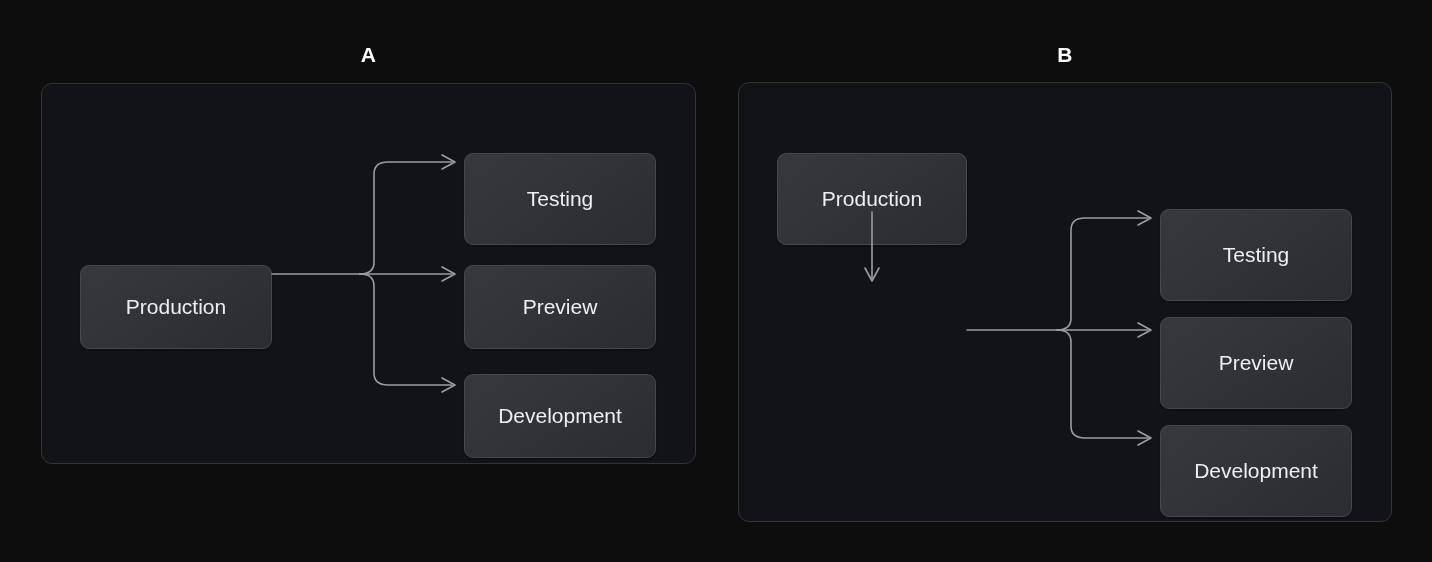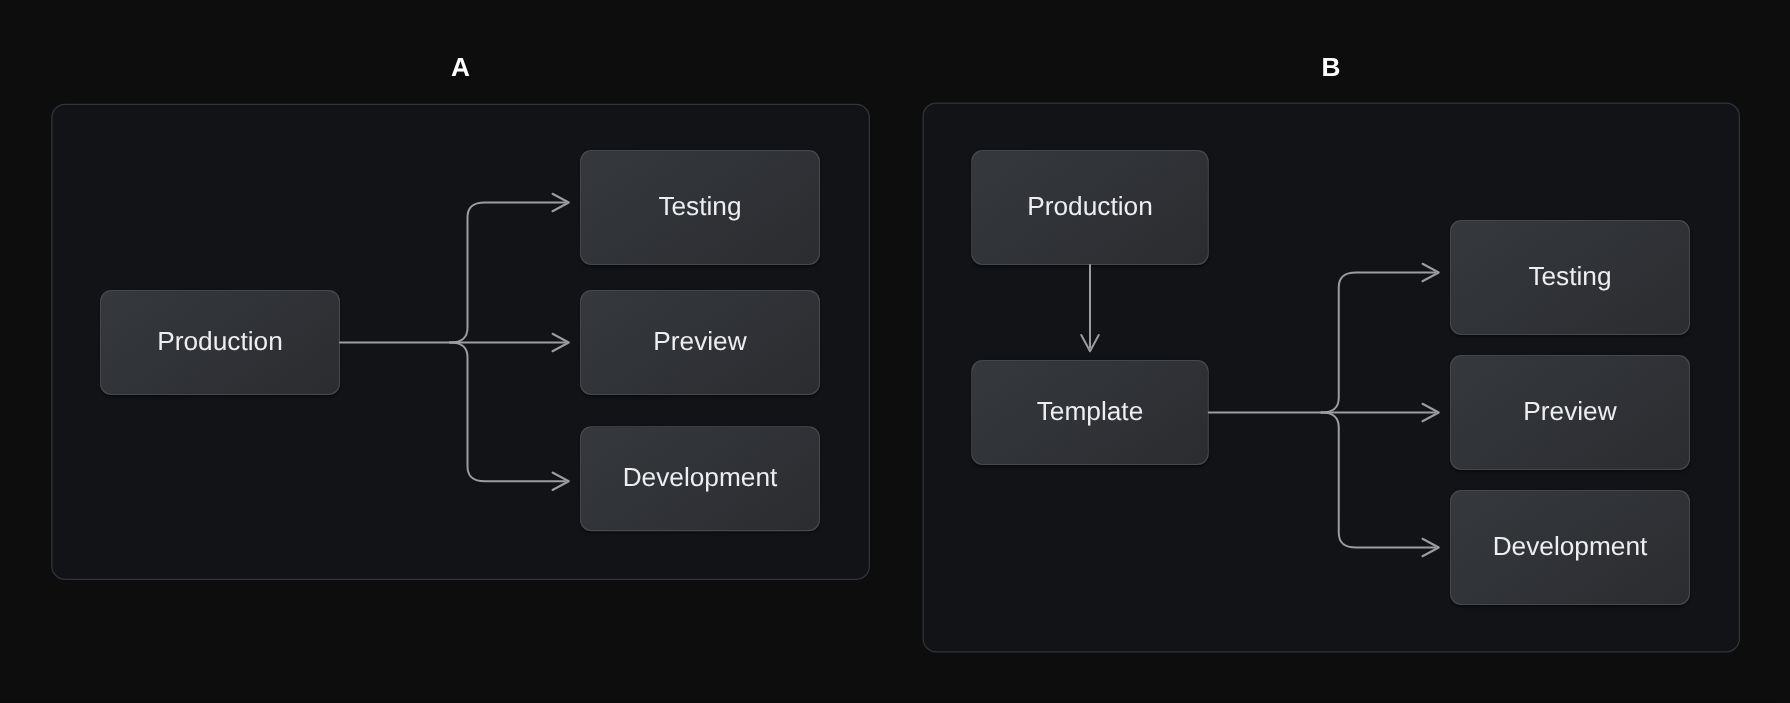--- a/index.html
+++ b/index.html
@@ -57,20 +57,21 @@
     border: 1px solid #45484d;
     background: linear-gradient(145deg, #35383c 0%, #303337 45%, #2a2c30 100%);
     color: #eceef0;
     font-size: 21px;
     display: flex;
     align-items: center;
     justify-content: center;
     box-sizing: border-box;
     box-shadow: 0 1px 2px rgba(0,0,0,0.45);
     white-space: nowrap;
+    margin-top: 33px;
   }
 
   
   .connectors {
     position: absolute;
     left: 0;
     top: 0;
     width: 1432px;
     height: 562px;
     pointer-events: none;
@@ -108,21 +109,20 @@
 
   <div class="node" style="left:464px; top:341px; width:192px; height:84px;">Development</div>
 
   <div class="panel-group" id="group-b">
     <div class="panel-label">B</div>
     <div class="panel-frame"></div>
   </div>
 
   <div class="node" style="left:777px; top:120px; width:190px; height:92px;">Production</div>
 
-  <div class="node" style="left:777px; top:288px; width:190px; height:84px;">Template</div>
 
   <div class="node" style="left:1160px; top:176px; width:192px; height:92px;">Testing</div>
 
   <div class="node" style="left:1160px; top:284px; width:192px; height:92px;">Preview</div>
 
   <div class="node" style="left:1160px; top:392px; width:192px; height:92px;">Development</div>
 
   <svg class="connectors" viewBox="0 0 1432 562">
 
     <path class="conn-path" d="M 272,274 L 360,274"></path>

